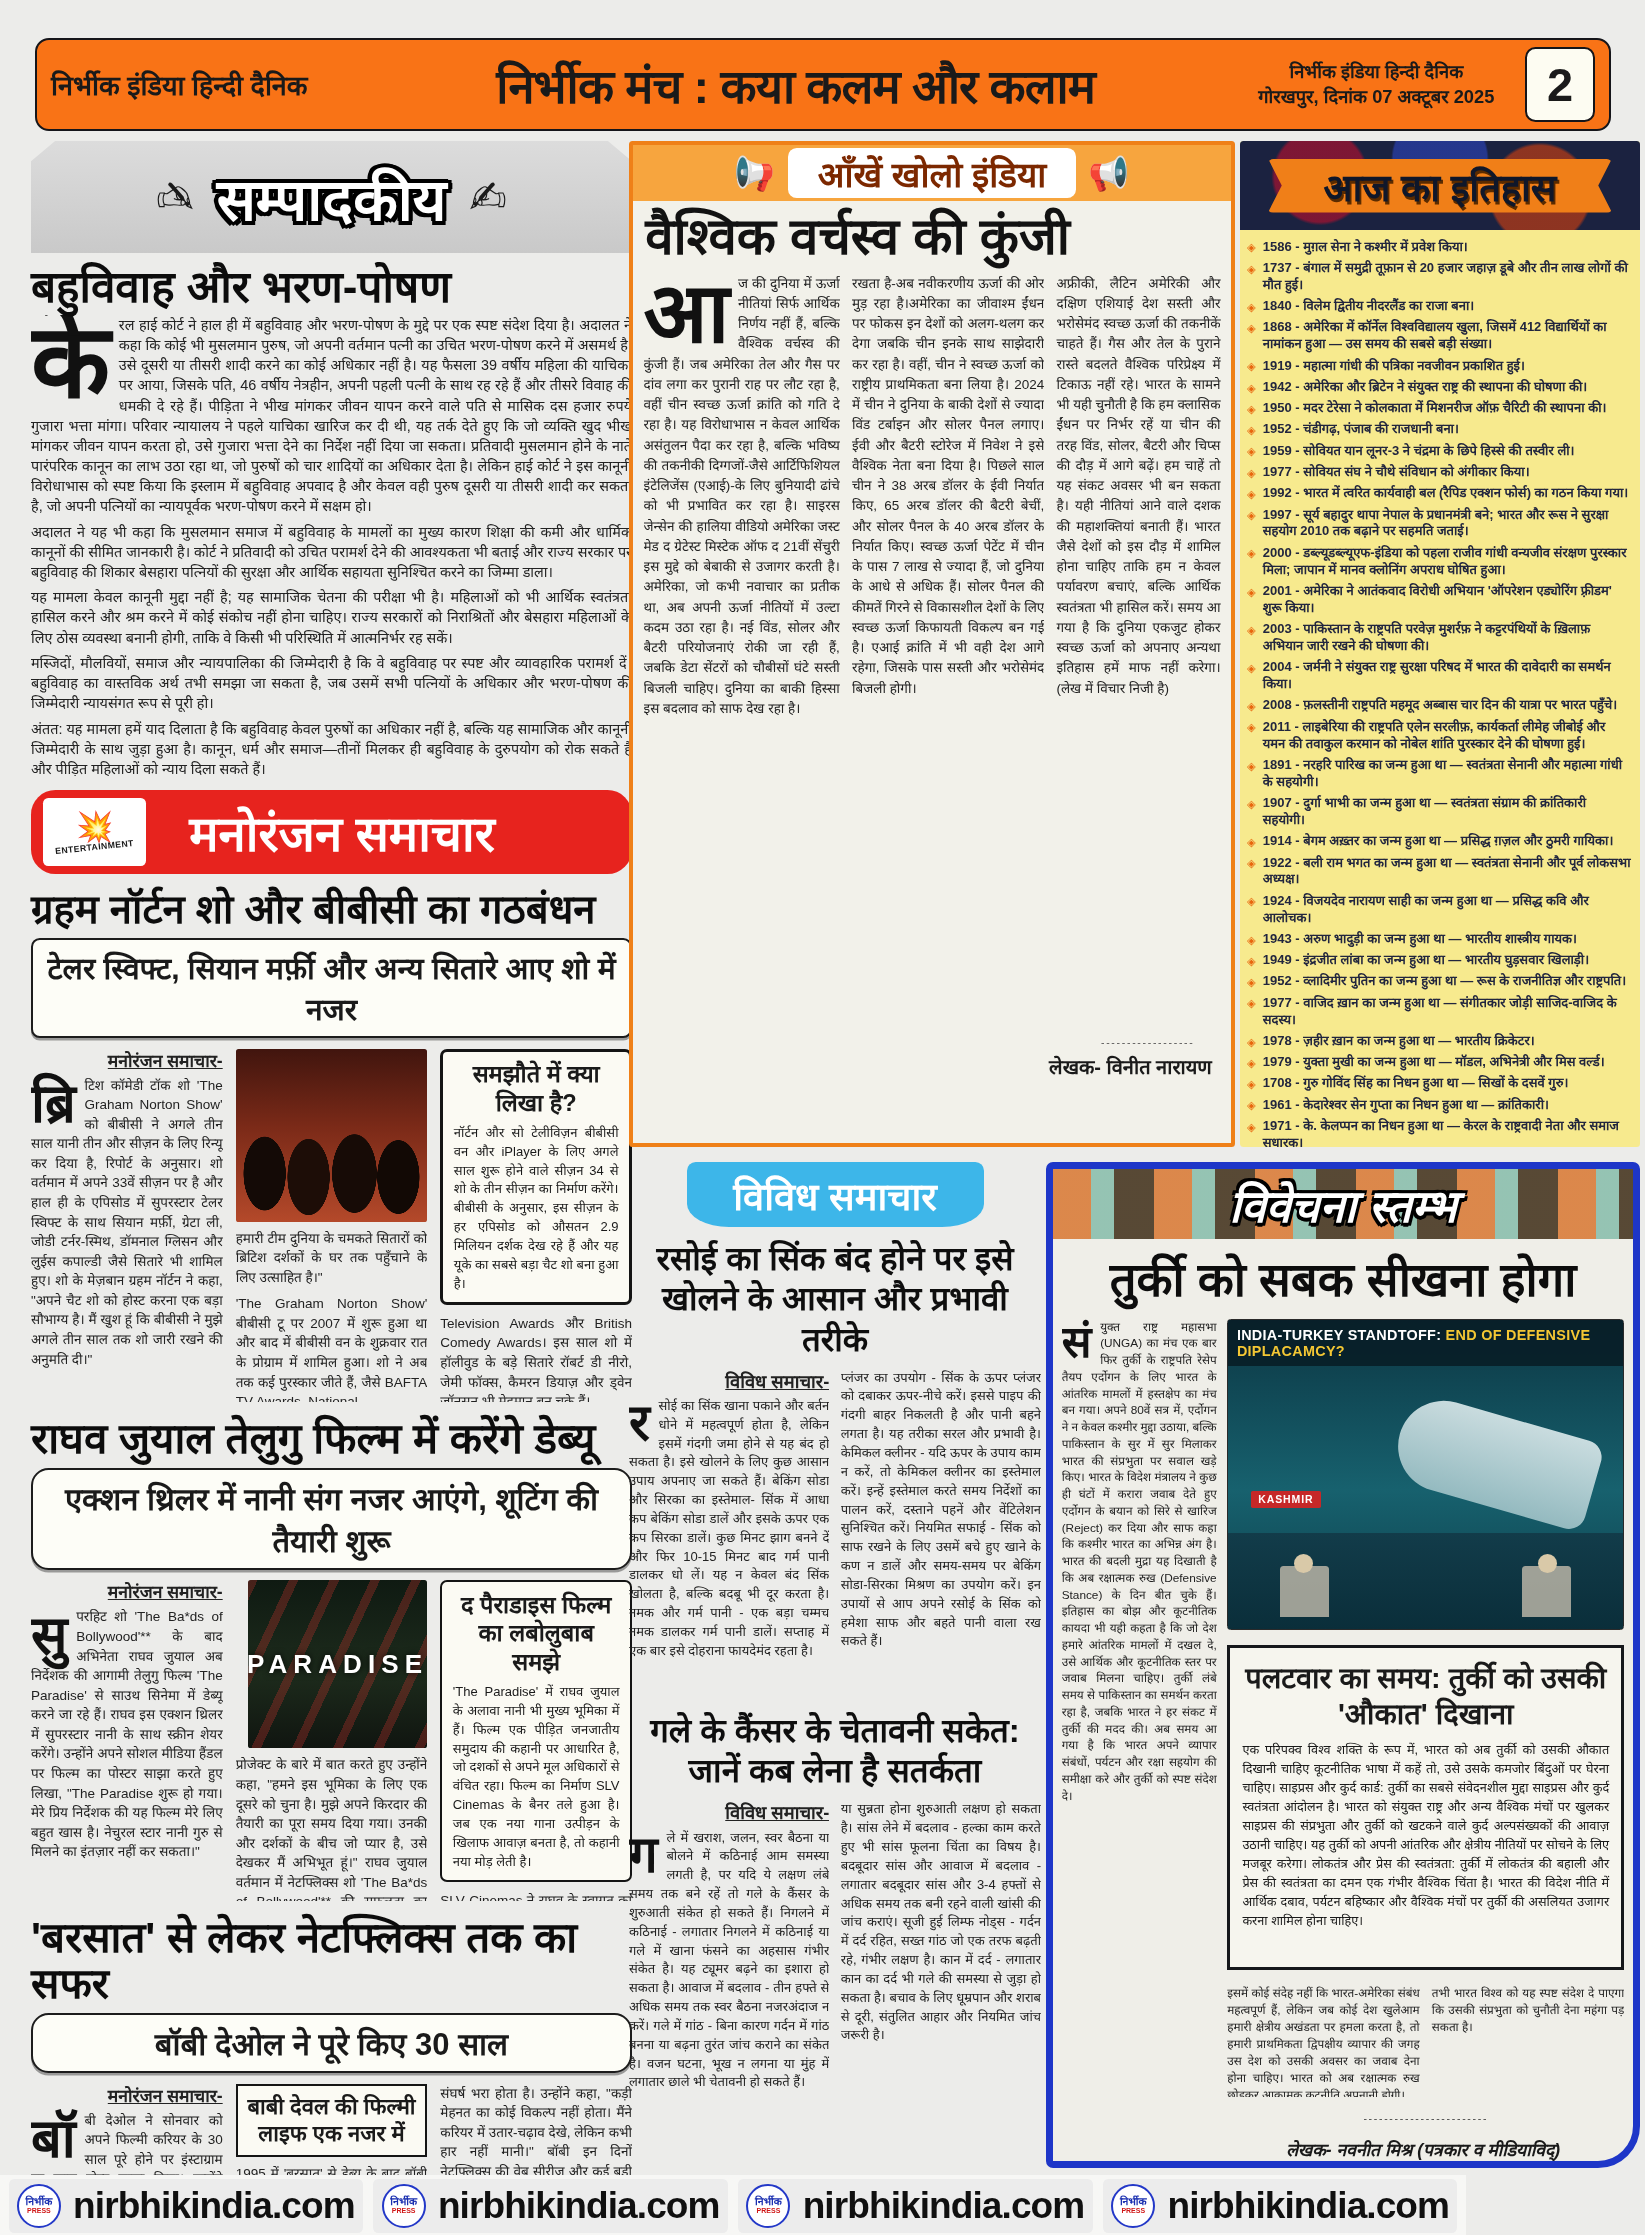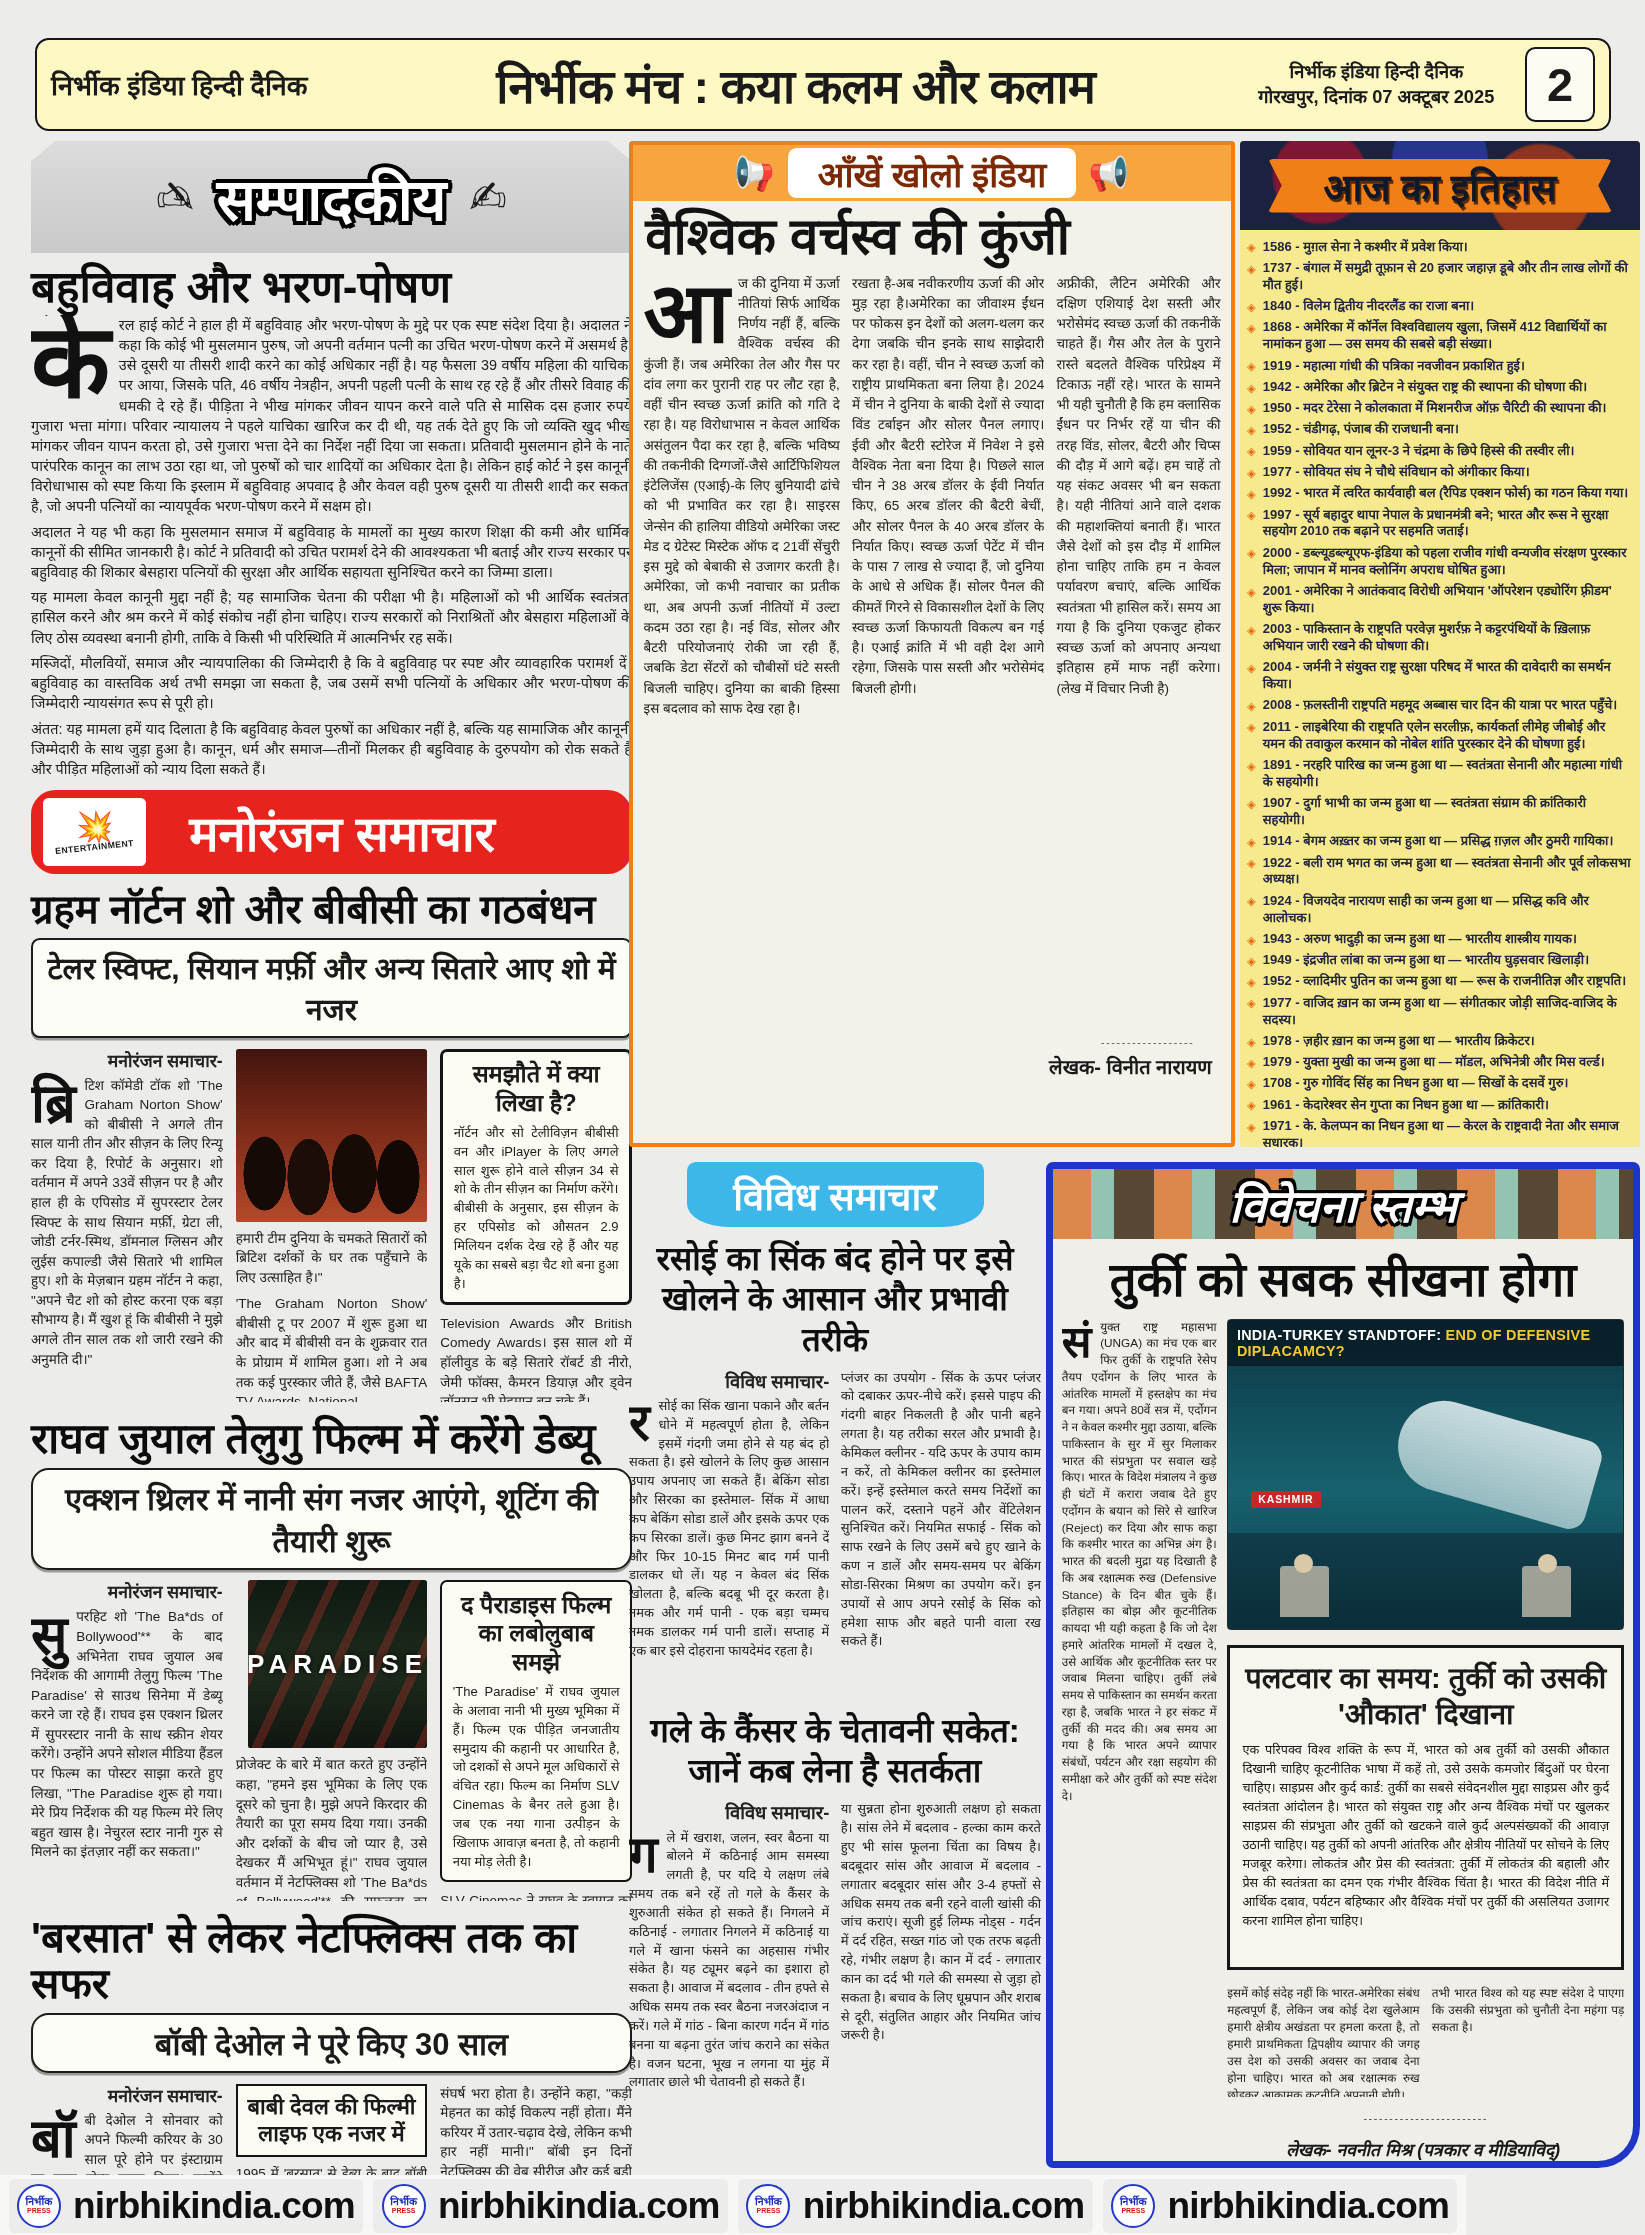--- a/index.html
+++ b/index.html
@@ -7,35 +7,35 @@
   body {
     position:relative;
     background:#ececea;
     font-family:"Liberation Sans","DejaVu Sans",sans-serif;
     color:#1a1a1a;
     overflow:hidden;
   }
   
   .masthead {
     position:absolute; left:35px; top:38px; width:1576px; height:93px;
-    background:#fef9c3; border:2.6px solid #15151a; border-radius:14px;
+    background:#f97316; border:2.6px solid #15151a; border-radius:14px;
     display:flex; align-items:center; padding:0 14px; gap:15.7px;
   }
   .masthead .left  { width:297px; font-size:27px; font-weight:800; }
   .masthead .center{ flex:1; text-align:center; font-size:47px; font-weight:800; letter-spacing:-0.9px; }
   .masthead .right { width:266px; text-align:center; font-size:18.3px; font-weight:800; line-height:1.35; }
   .masthead .pagebox {
     width:70px; height:75px; border:2.6px solid #15151a; border-radius:10.5px;
     display:flex; align-items:center; justify-content:center;
     font-size:47px; font-weight:700; background:#fdfcf2;
   }
   
   .jtext { text-align:justify; color:#222; }
   .dropcap { float:left; font-weight:800; line-height:.82; padding:5.2px 8.7px 0 0; color:#111; }
-  .dateline { text-align:right; font-weight:800; font-size:17.5px; margin-bottom:1.7px; }
+  .dateline { text-align:right; font-weight:800; font-size:17.5px; margin-bottom:1.7px;text-decoration:underline; }
   .colrow { display:flex; overflow:hidden; }
   .colrow > div { overflow:hidden; }
   
   .leftcol { position:absolute; left:31px; top:141px; width:601px; }
   .ed-banner {
     height:112px; background:linear-gradient(180deg,#dcdcdc,#c9c9c9);
     display:flex; align-items:center; justify-content:center; gap:23px;
     clip-path:polygon(4% 0,96% 0,100% 18%,100% 100%,0 100%,0 18%);
   }
   .ed-banner .title {

